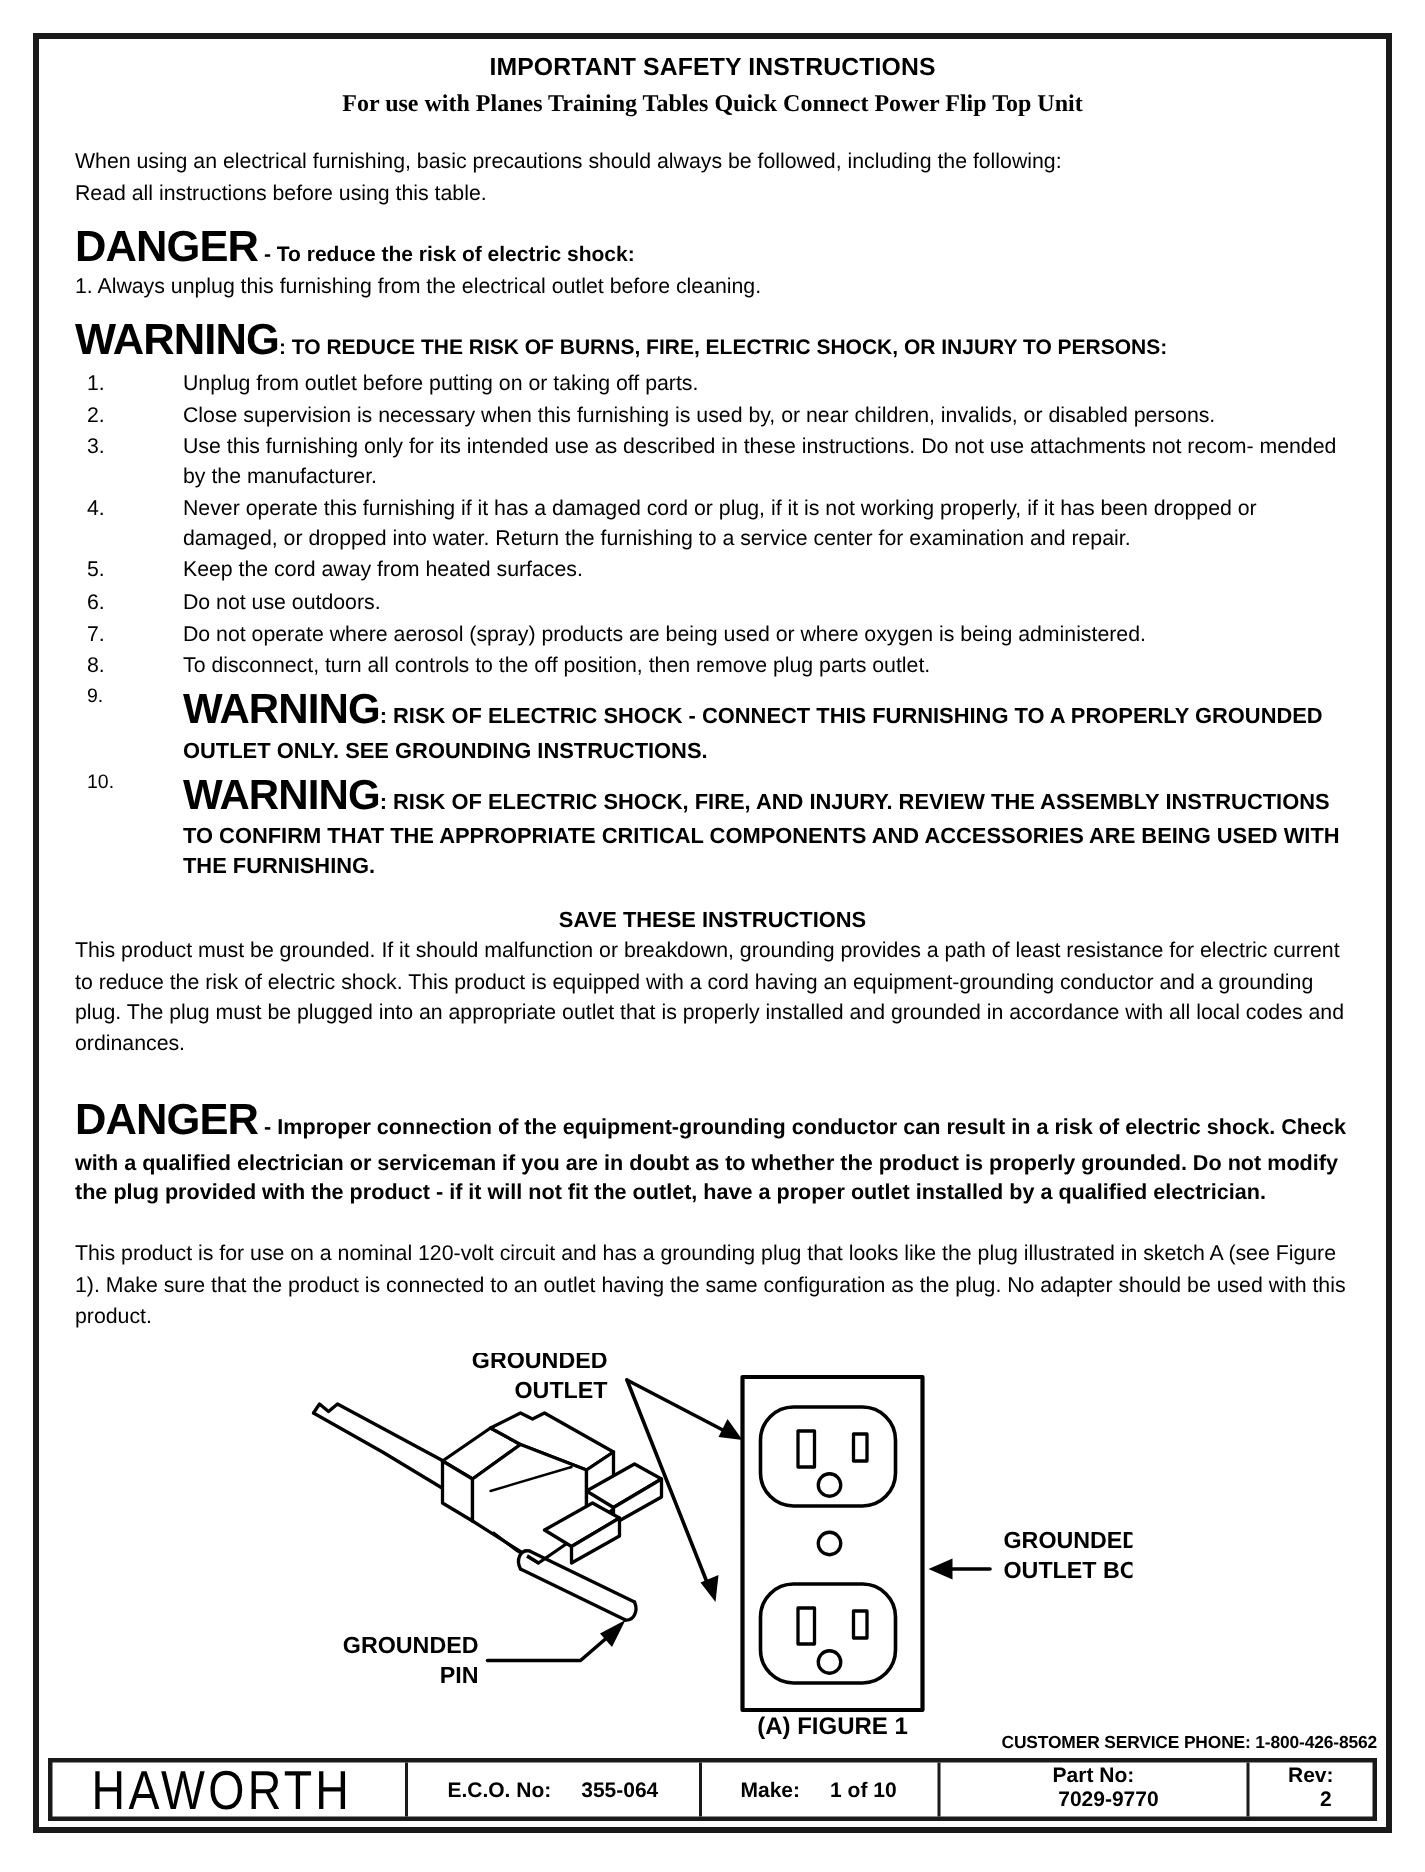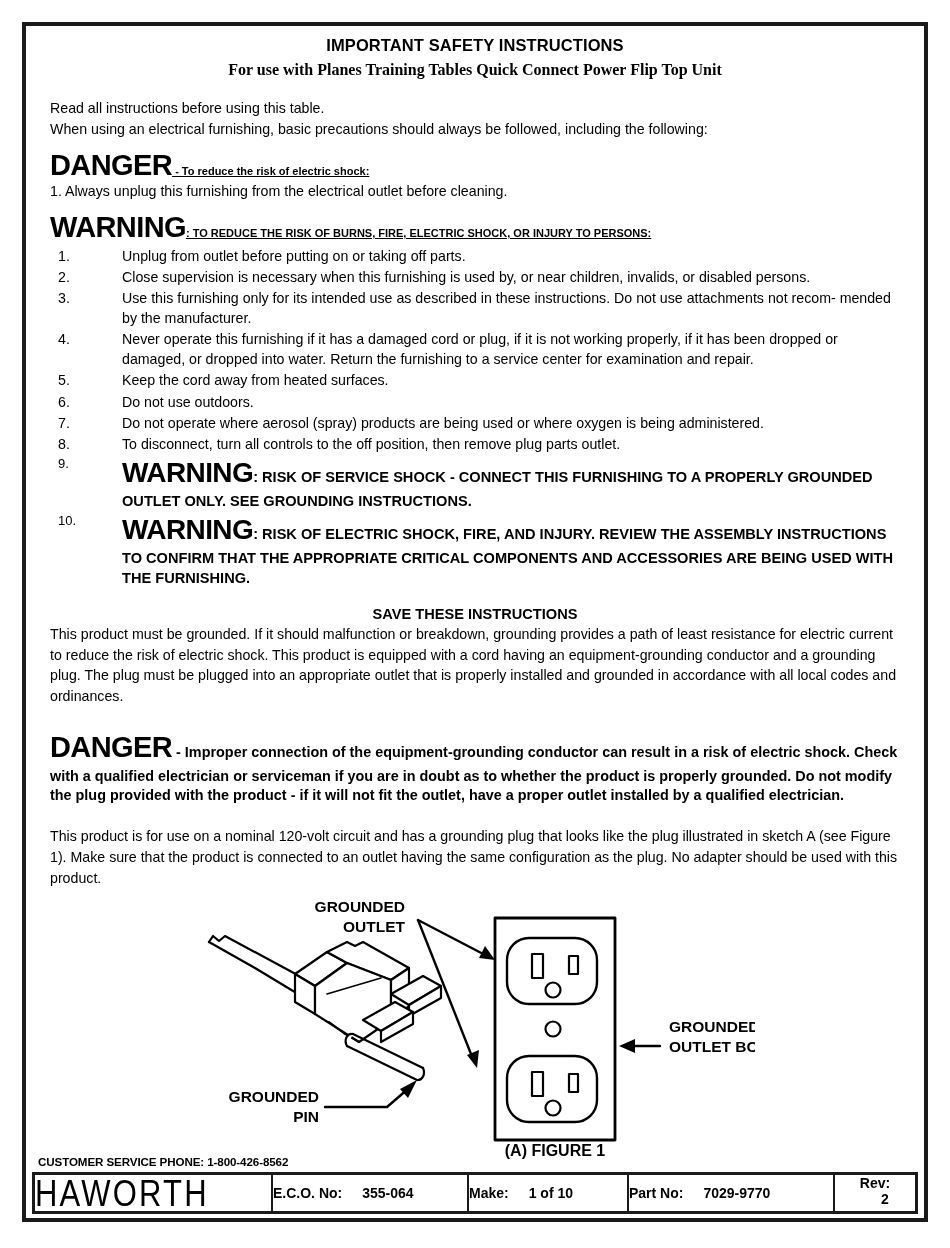--- a/index.html
+++ b/index.html
@@ -67,24 +67,23 @@
     margin-top: 10px;
     line-height: 1.05;
   }
   .alert-word {
     font-size: 29px;
     font-weight: bold;
     letter-spacing: -0.6px;
     vertical-align: baseline;
   }
   .alert-tail {
-    font-size: 11px;
+    font-size: 14px;
     font-weight: bold;
     vertical-align: baseline;
-    text-decoration: underline;
   }
   .danger-sub {
     font-size: 14.2px;
     line-height: 1.45;
     margin-top: 1px;
   }
 
   
   ol.rules { list-style: none; margin: 3px 0 0 0; padding: 0; }
   ol.rules > li {
@@ -147,39 +146,40 @@
     margin-top: 14px;
   }
   #figure-svg { display: block; margin: 0 auto; }
 
   
   #footer-wrap {
     position: absolute;
     left: 0; right: 0;
     bottom: 4px;
     padding: 0 6px;
+    text-align: right;
   }
   #cs-phone {
     font-size: 11.6px;
     font-weight: bold;
     letter-spacing: -0.1px;
     padding-left: 6px;
     margin-bottom: 4px;
   }
   #footer-bar {
     display: flex;
     align-items: stretch;
     border: 3px solid #1a1a1a;
     height: 42px;
   }
   #footer-bar .cell {
     display: flex;
     align-items: center;
     border-right: 2px solid #1a1a1a;
-    padding: 0 0;
+    padding: 0 26px;
     font-size: 14px;
     font-weight: bold;
     white-space: nowrap;
   }
   #footer-bar .cell:last-child { border-right: none; flex-direction: column; }
   #footer-bar .cell .lab { }
   #footer-bar .cell .val { margin-left: 20px; }
   #brand-cell {
     padding: 0 6px 0 8px;
     width: 238px;
@@ -189,36 +189,36 @@
     font-family: "Liberation Sans", sans-serif;
     font-size: 31px;
     font-weight: 400;
     letter-spacing: 2.2px;
     line-height: 1;
     transform: scaleY(1.18);
     transform-origin: center;
   }
   .c-eco  { width: 196px; }
   .c-page { width: 160px; }
-  .c-part { width: 206px; }
+  .c-part { width: 206px; flex-direction: column; }
   .c-rev  { flex: 1; }
 </style>
 </head>
 <body>
 
 <div id="page-frame"></div>
 
 <div id="content">
 
   <div class="doc-title">IMPORTANT SAFETY INSTRUCTIONS</div>
   <div class="doc-subtitle">For use with Planes Training Tables Quick Connect Power  Flip Top Unit</div>
 
   <div class="intro">
+    <div>When using an electrical furnishing, basic precautions should always be followed, including the following:</div>
     <div>Read all instructions before using this table.</div>
-    <div>When using an electrical furnishing, basic precautions should always be followed, including the following:</div>
   </div>
 
   <div class="alert-line">
     <span class="alert-word">DANGER</span><span class="alert-tail"> - To reduce the risk of electric shock:</span>
   </div>
   <div class="danger-sub">1. Always unplug this furnishing from the electrical outlet before cleaning.</div>
 
   <div class="alert-line">
     <span class="alert-word">WARNING</span><span class="alert-tail">: TO REDUCE THE RISK OF BURNS, FIRE, ELECTRIC SHOCK, OR INJURY TO PERSONS:</span>
   </div>
@@ -252,21 +252,21 @@
         <span class="num">7.</span>
         <span class="txt">Do not operate where aerosol (spray) products are being used or where oxygen is being administered.</span>
       </li>
     <li>
         <span class="num">8.</span>
         <span class="txt">To disconnect, turn all controls to the off position, then remove plug parts outlet.</span>
       </li>
 
     <li class="warn-item">
       <span class="num">9.</span>
-      <span class="wbody"><span class="wword">WARNING</span><span>: RISK OF SERVICE SHOCK - CONNECT THIS FURNISHING TO A PROPERLY GROUNDED OUTLET ONLY.  SEE GROUNDING INSTRUCTIONS.</span></span>
+      <span class="wbody"><span class="wword">WARNING</span><span>: RISK OF ELECTRIC SHOCK - CONNECT THIS FURNISHING TO A PROPERLY GROUNDED OUTLET ONLY.  SEE GROUNDING INSTRUCTIONS.</span></span>
     </li>
 
     <li class="warn-item">
       <span class="num">10.</span>
       <span class="wbody"><span class="wword">WARNING</span><span>: RISK OF ELECTRIC SHOCK, FIRE, AND INJURY. REVIEW THE ASSEMBLY INSTRUCTIONS TO CONFIRM THAT THE APPROPRIATE CRITICAL COMPONENTS AND ACCESSORIES ARE BEING USED WITH THE FURNISHING.</span></span>
     </li>
   </ol>
 
   <div class="save-heading">SAVE THESE INSTRUCTIONS</div>
   <div class="para ground-para">This product must be grounded. If it should malfunction or breakdown, grounding provides a path of least resistance for electric current to reduce the risk of electric shock. This product is equipped with a cord having an equipment-grounding conductor and a grounding plug. The plug must be plugged into an appropriate outlet that is properly installed and grounded in accordance with all local codes and ordinances.</div>

